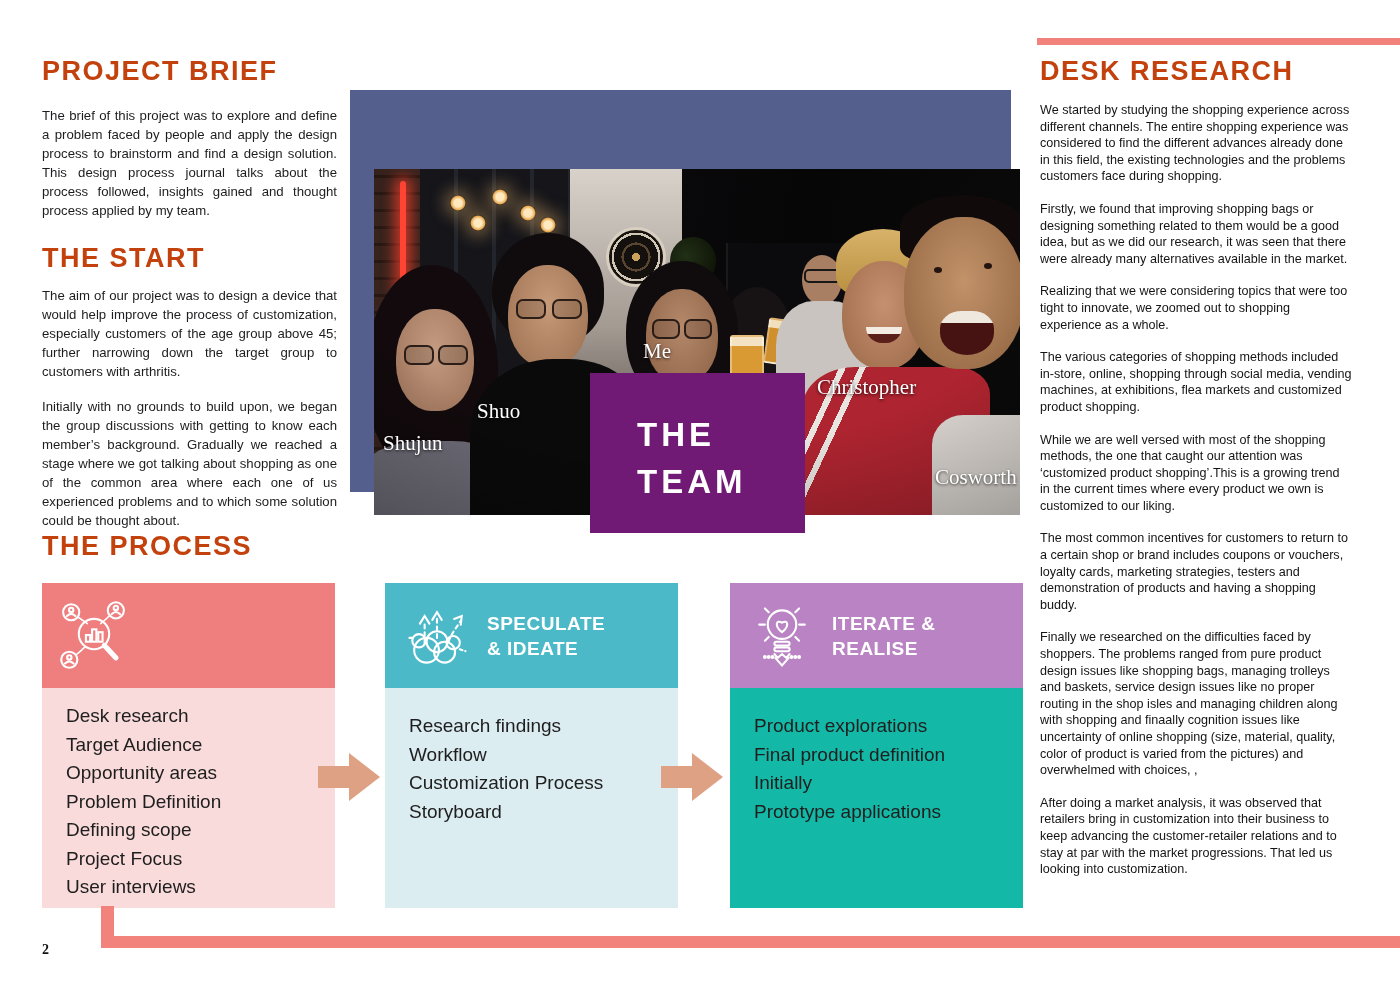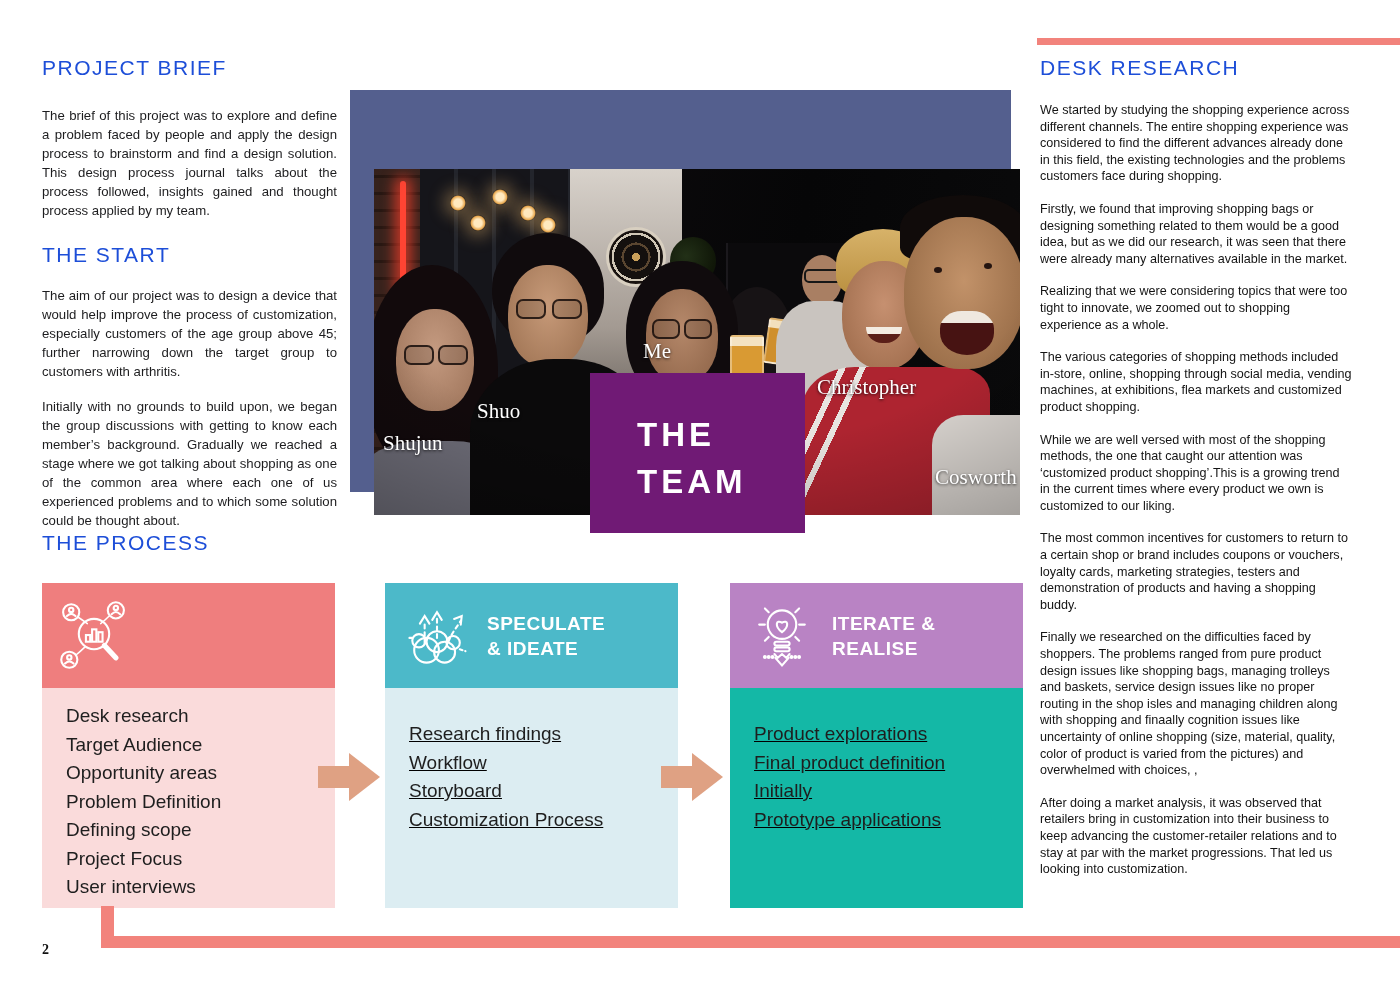--- a/index.html
+++ b/index.html
@@ -6,21 +6,21 @@
   .page{position:relative;width:1400px;height:990px;background:#ffffff;margin:0 auto;
         font-family:"Liberation Sans",sans-serif;overflow:hidden;}
   .abs{position:absolute;}
 
   
   .bar-top{left:1037px;top:38px;width:363px;height:7px;background:#f2837c;}
   .bar-bottom{left:101px;top:936px;width:1299px;height:12px;background:#f2837c;}
   .connector-v{left:101px;top:906px;width:13px;height:42px;background:#f2837c;}
 
   
-  .heading{font-size:21px;color:#1d4ed8;letter-spacing:1.5px;font-weight:400;white-space:nowrap;}
+  .heading{font-size:27px;color:#c2410c;letter-spacing:1.5px;font-weight:700;white-space:nowrap;}
   .col-left{left:42px;top:56px;width:295px;height:530px;}
   .col-left p{font-size:13.2px;line-height:19px;text-align:justify;color:#1d1d1f;margin:0 0 16px 0;}
   .h-brief{top:0;left:0;}
   .p-brief{top:50px;left:0;width:295px;}
   .h-start{top:187px;left:0;}
   .p-start{top:230px;left:0;width:295px;}
   .h-process{top:475px;left:0;}
 
   .col-right{left:1040px;top:56px;width:312px;}
   .col-right .paras{position:absolute;top:46px;left:0;width:312px;}
@@ -105,21 +105,21 @@
 
   
   .card-head{top:583px;width:293px;height:105px;display:flex;align-items:center;gap:12px;padding-left:14px;box-sizing:border-box;}
   .card-body{top:688px;width:293px;height:220px;box-sizing:border-box;}
   .ch1{left:42px;background:#ef7e7e;}  .cb1{left:42px;background:#fadbdb;}
   .ch2{left:385px;background:#4cb9c9;} .cb2{left:385px;background:#dcedf2;}
   .ch3{left:730px;background:#b983c4;} .cb3{left:730px;background:#14b8a6;}
   .card-title{font-size:19px;font-weight:bold;color:#fff;letter-spacing:.5px;line-height:25px;}
   .card-title span{display:block;}
   .card-body ul{list-style:none;margin:0;padding:14px 0 0 24px;}
-  .cb2 ul,.cb3 ul{padding-top:32px;text-decoration:underline;}
+  .cb2 ul,.cb3 ul{padding-top:24px;}
   .card-body li{font-size:19px;line-height:28.5px;color:#1e1e1e;}
 
   .arrow{top:753px;width:62px;height:48px;}
   .a1{left:318px;} .a2{left:661px;}
   .arrow::before{content:"";position:absolute;left:0;top:13px;width:31px;height:22px;background:#dfa183;}
   .arrow::after{content:"";position:absolute;left:31px;top:0;width:0;height:0;
       border-left:31px solid #dfa183;border-top:24px solid transparent;border-bottom:24px solid transparent;}
 
   .page-num{left:42px;top:942px;font-family:"Liberation Serif",serif;font-weight:bold;font-size:14px;color:#111;}
 
@@ -264,22 +264,22 @@
     </svg>
     <div class="card-title">
       <span>SPECULATE</span>
       <span>&amp; IDEATE</span>
     </div>
   </div>
   <div class="abs card-body cb2">
     <ul>
       <li>Research findings</li>
       <li>Workflow</li>
+      <li>Customization Process</li>
       <li>Storyboard</li>
-      <li>Customization Process</li>
     </ul>
   </div>
 
   <div class="abs arrow a2"></div>
 
   <div class="abs card-head ch3">
     <svg class="icon-svg" viewBox="0 0 80 80" fill="none" stroke="#ffffff" stroke-width="2.2" stroke-linecap="round">
       <circle cx="40" cy="28" r="15"></circle>
       <path d="M40 36 C 32 30 33.5 22 40 26 C 46.5 22 48 30 40 36 Z"></path>
       <rect x="32" y="46" width="16" height="4" rx="2"></rect>

